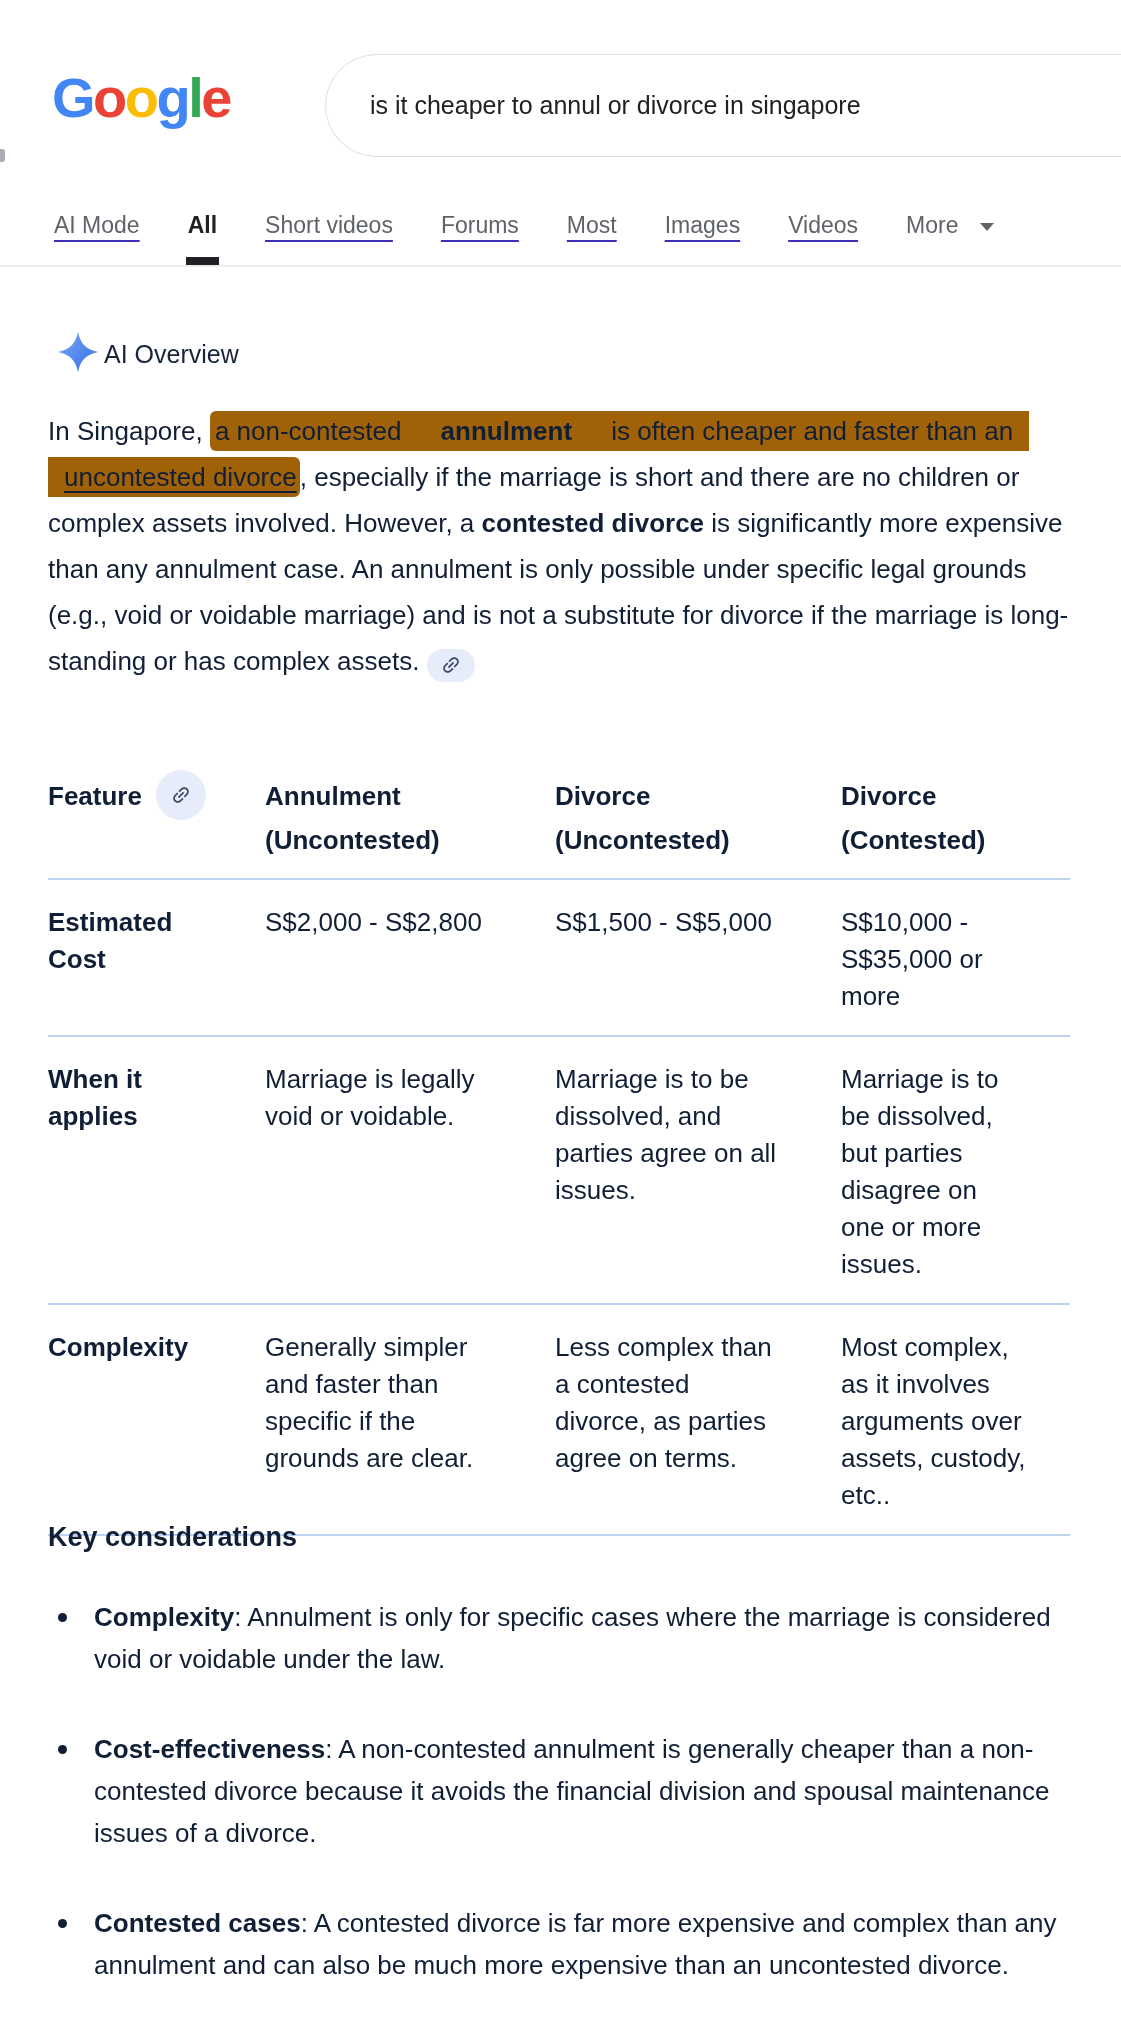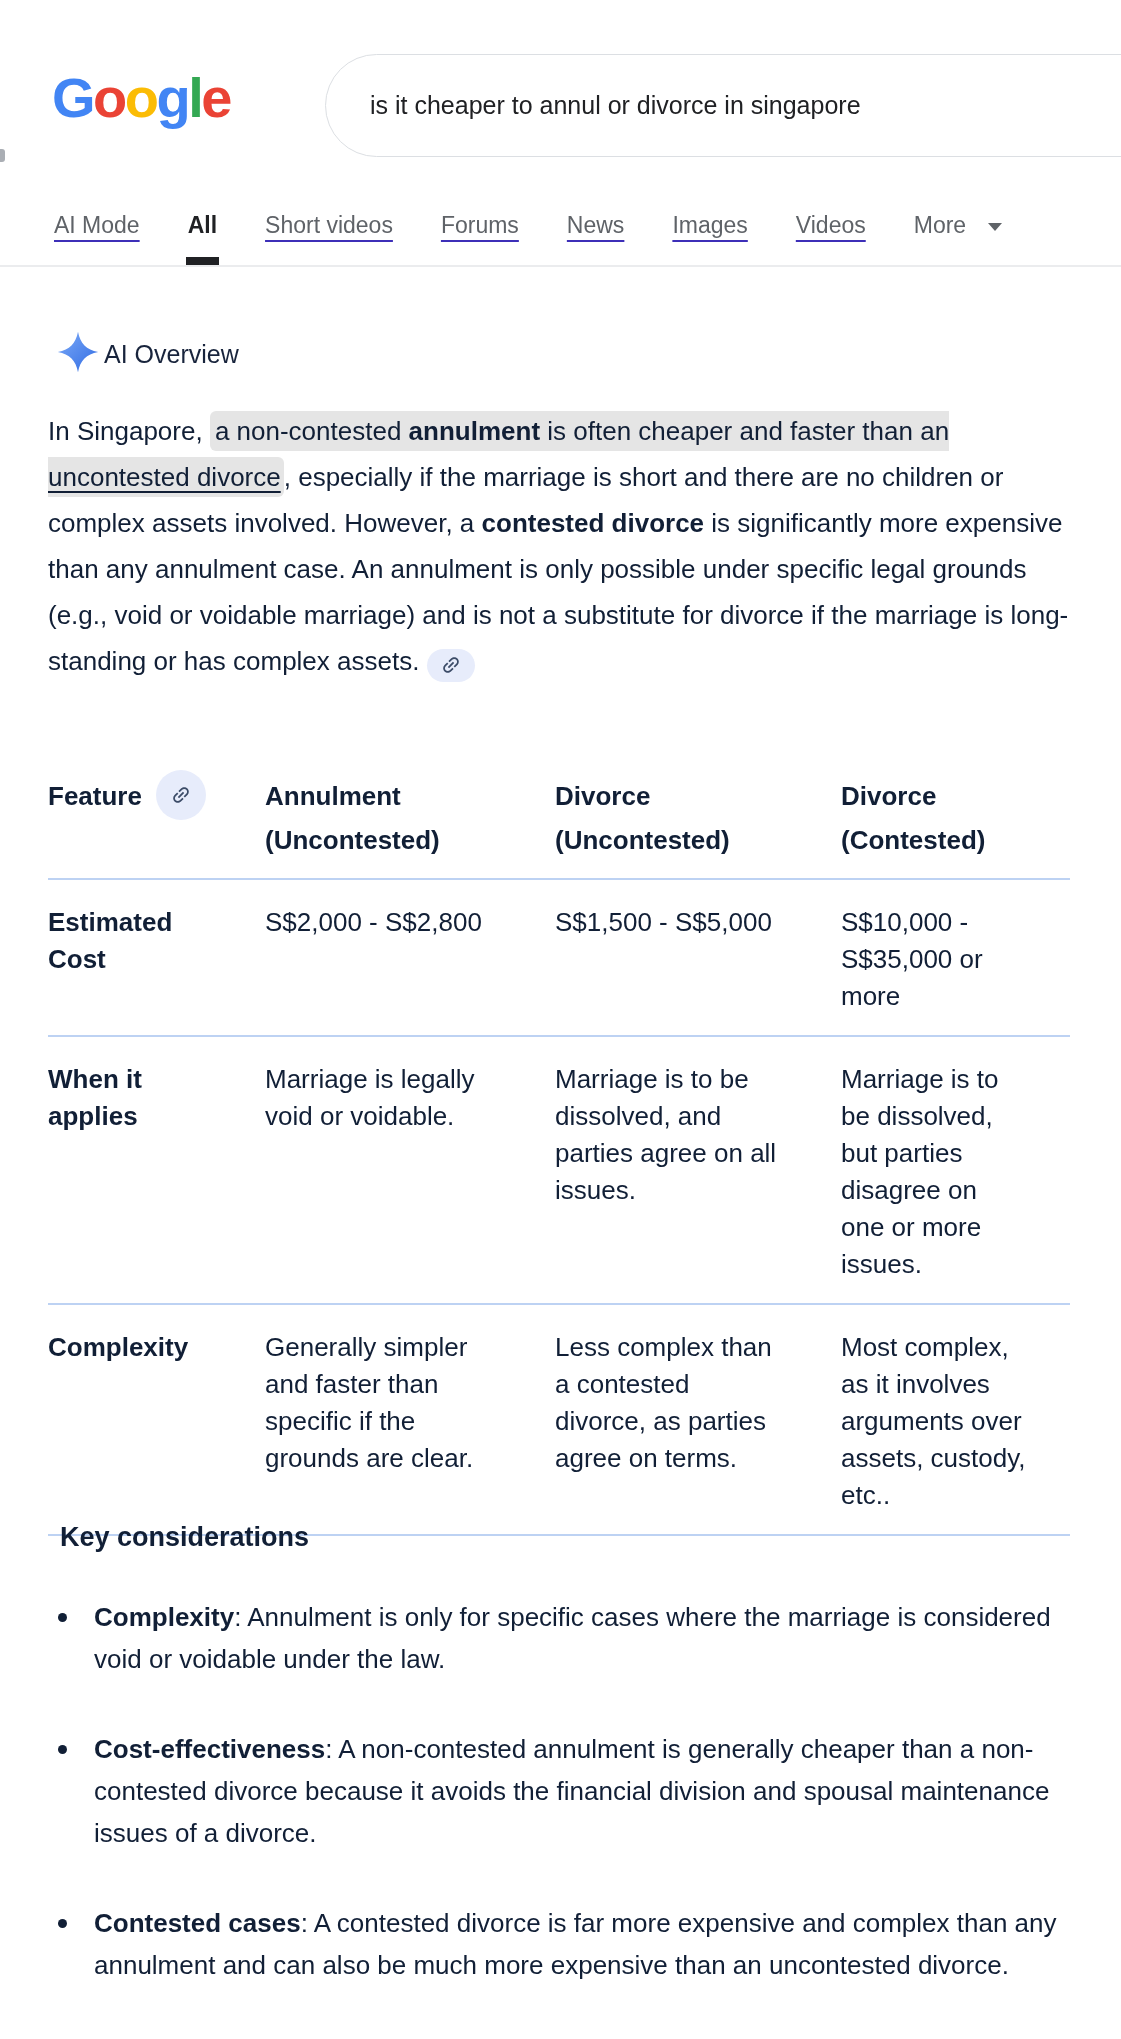--- a/index.html
+++ b/index.html
@@ -41,21 +41,21 @@
   .tabs-divider { position:absolute; left:0; top:265px; width:1121px; height:2px; background:#ebecee; }
   
   .aio-header { position:absolute; left:56px; top:330px; display:flex; align-items:center; gap:4px; }
   .aio-header svg { width:44px; height:44px; }
   .aio-title { font-size:25px; color:#18243c; }
   
   .aio-paragraph {
     position:absolute; left:48px; top:408px; width:1036px;
     font-size:26px; line-height:46px;
   }
-  .sg-h { background:#e5e5e5; padding:5px 0; }
+  .sg-h { background:#a16207; padding:5px 16px; }
   .sg-hs { border-top-left-radius:6px; border-bottom-left-radius:6px; padding-left:5px; }
   .sg-he { border-top-right-radius:6px; border-bottom-right-radius:6px; padding-right:3px; }
   .sg-b { font-weight:bold; }
   .sg-lk { text-decoration:underline; text-decoration-thickness:2px; text-underline-offset:5px; cursor:pointer; }
   .link-chip {
     display:inline-flex; align-items:center; justify-content:center;
     width:48px; height:33px; border-radius:17px; background:#e7ecfb;
     vertical-align:-6px; margin-left:8px; cursor:pointer;
   }
   .link-chip svg, .link-circle svg { width:22px; height:22px; transform:rotate(-45deg); fill:#3c4c68; }
@@ -68,40 +68,40 @@
   .t-c1 { max-width:165px; font-weight:bold; }
   .t-c2 { max-width:225px; }
   .t-c3 { max-width:225px; }
   .t-c4 { max-width:185px; }
   .feature-head { display:flex; align-items:flex-start; gap:14px; }
   .link-circle {
     width:50px; height:50px; border-radius:50%; background:#e7ecfb; flex:none;
     display:flex; align-items:center; justify-content:center; margin-top:-4px; cursor:pointer;
   }
   
-  .kc-heading { position:absolute; left:48px; top:1522px; font-size:27px; font-weight:bold;margin-left:12px; }
+  .kc-heading { position:absolute; left:48px; top:1522px; font-size:27px; font-weight:bold; }
   .kc-list { position:absolute; left:48px; top:1596px; width:1036px; list-style:none; }
   .kc-item { position:relative; padding-left:46px; font-size:26px; line-height:42px; margin-bottom:48px; }
   .kc-dot { position:absolute; left:10px; top:17px; width:9px; height:9px; border-radius:50%; background:#111f36; }
 </style>
 </head>
 <body>
 
 <div class="logo" id="logo"><span style="color: rgb(66, 133, 244);">G</span><span style="color: rgb(234, 67, 53);">o</span><span style="color: rgb(251, 188, 5);">o</span><span style="color: rgb(66, 133, 244);">g</span><span style="color: rgb(52, 168, 83);">l</span><span style="color: rgb(234, 67, 53);">e</span></div>
 <div class="search-box">
   <span class="search-query">is it cheaper to annul or divorce in singapore</span>
 </div>
 <div class="edge-sliver"></div>
 
 <ul class="tabs" id="tabs">
     <li class="tab"><span>AI Mode</span></li>
     <li class="tab selected"><span>All</span><span class="sel-bar"></span></li>
     <li class="tab"><span>Short videos</span></li>
     <li class="tab"><span>Forums</span></li>
-    <li class="tab"><span>News</span></li>
+    <li class="tab"><span>Most</span></li>
     <li class="tab"><span>Images</span></li>
     <li class="tab"><span>Videos</span></li>
     <li class="tab menu">
       <span>More</span>
       <span class="caret"></span>
     </li>
   </ul>
 <div class="tabs-divider"></div>
 
 <div class="aio-header">

